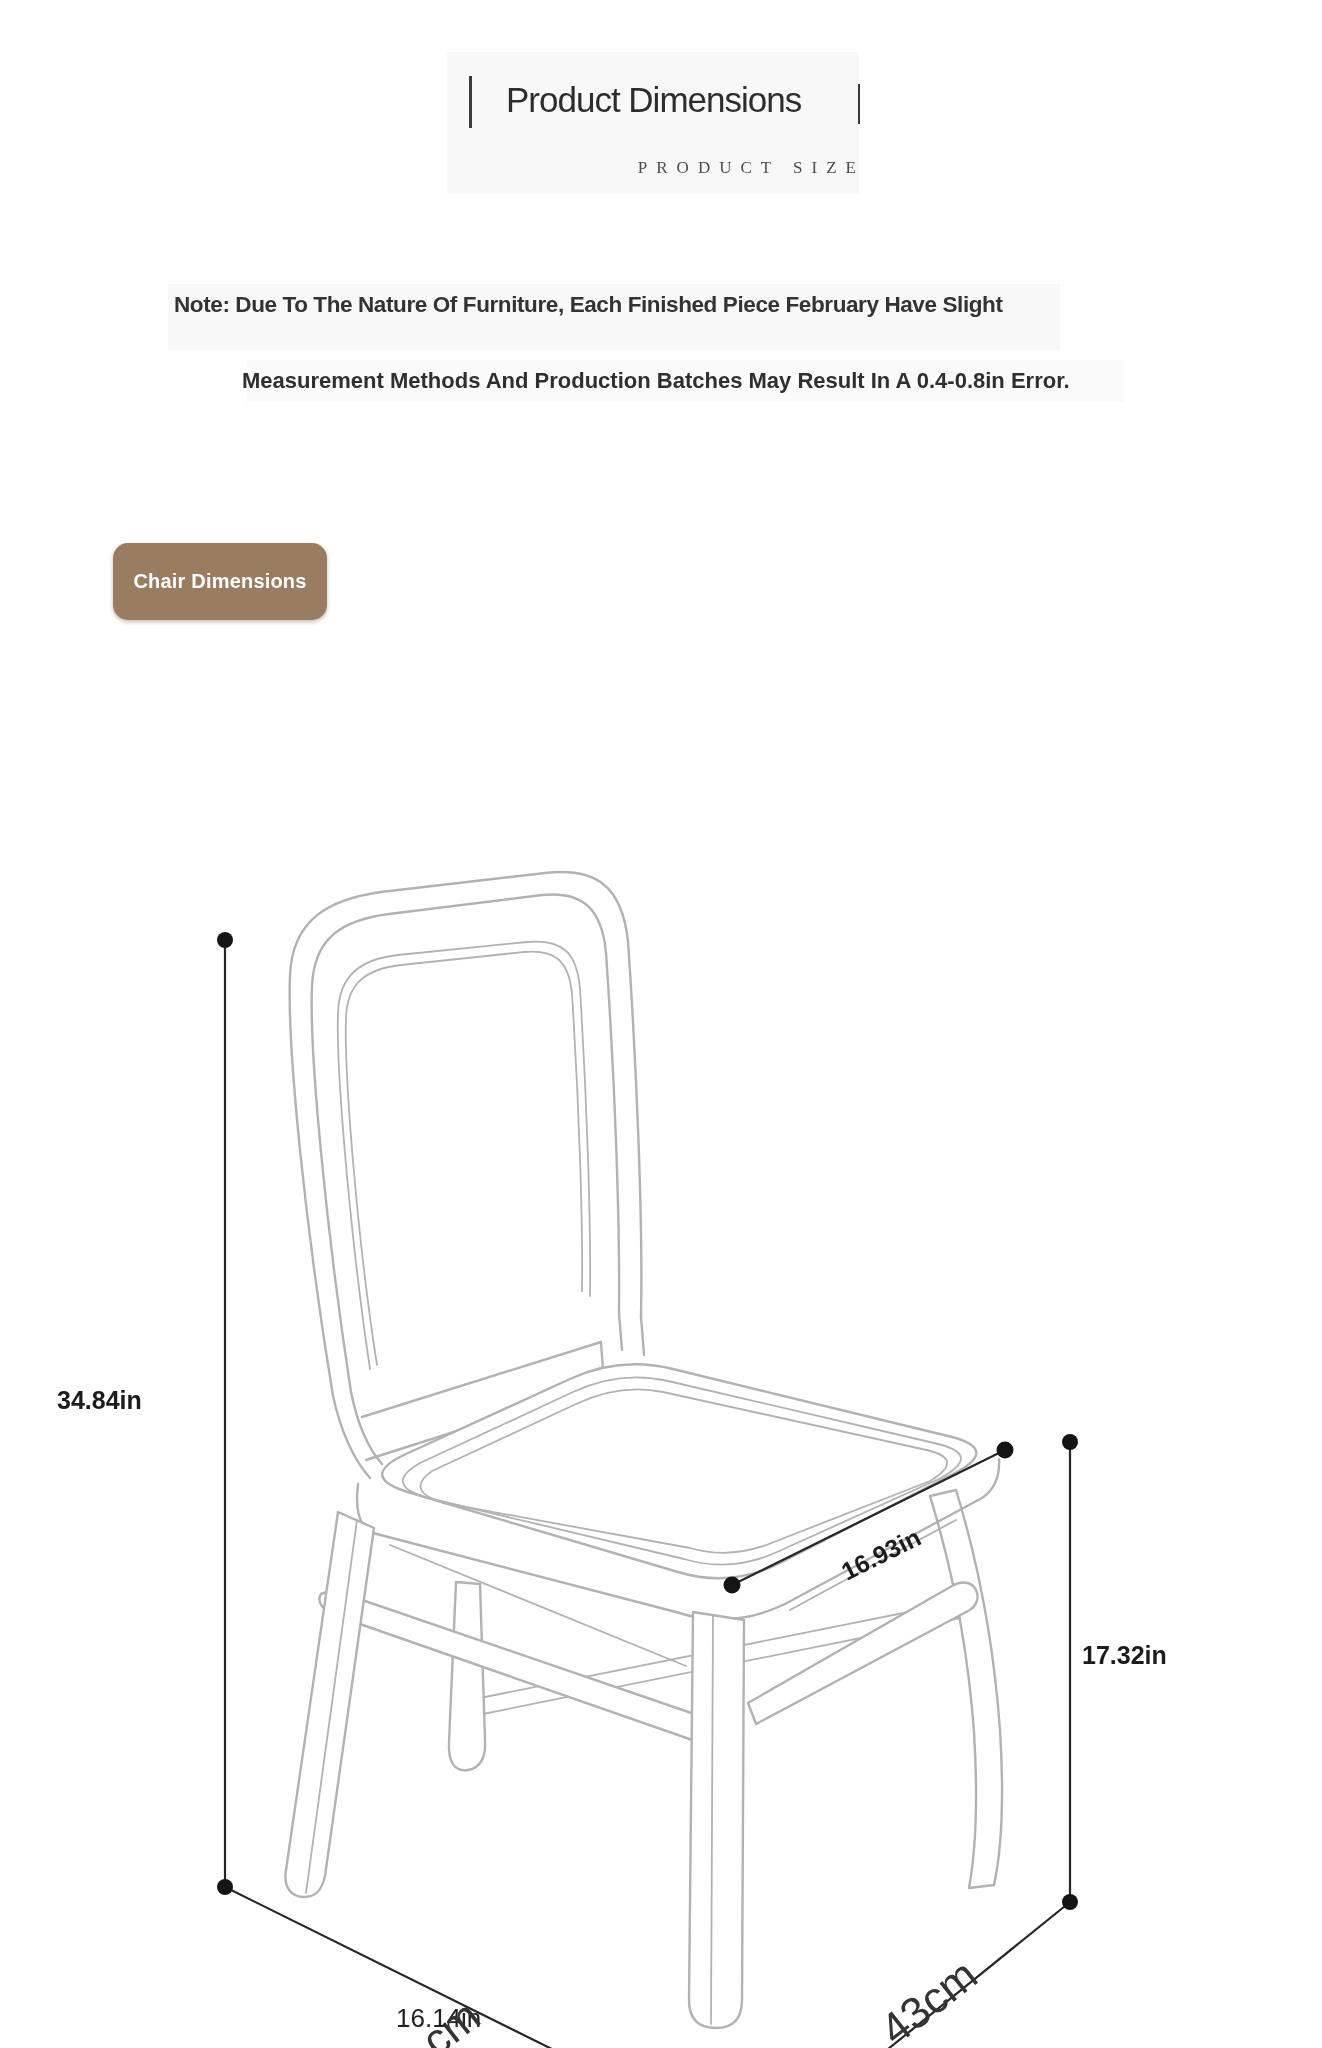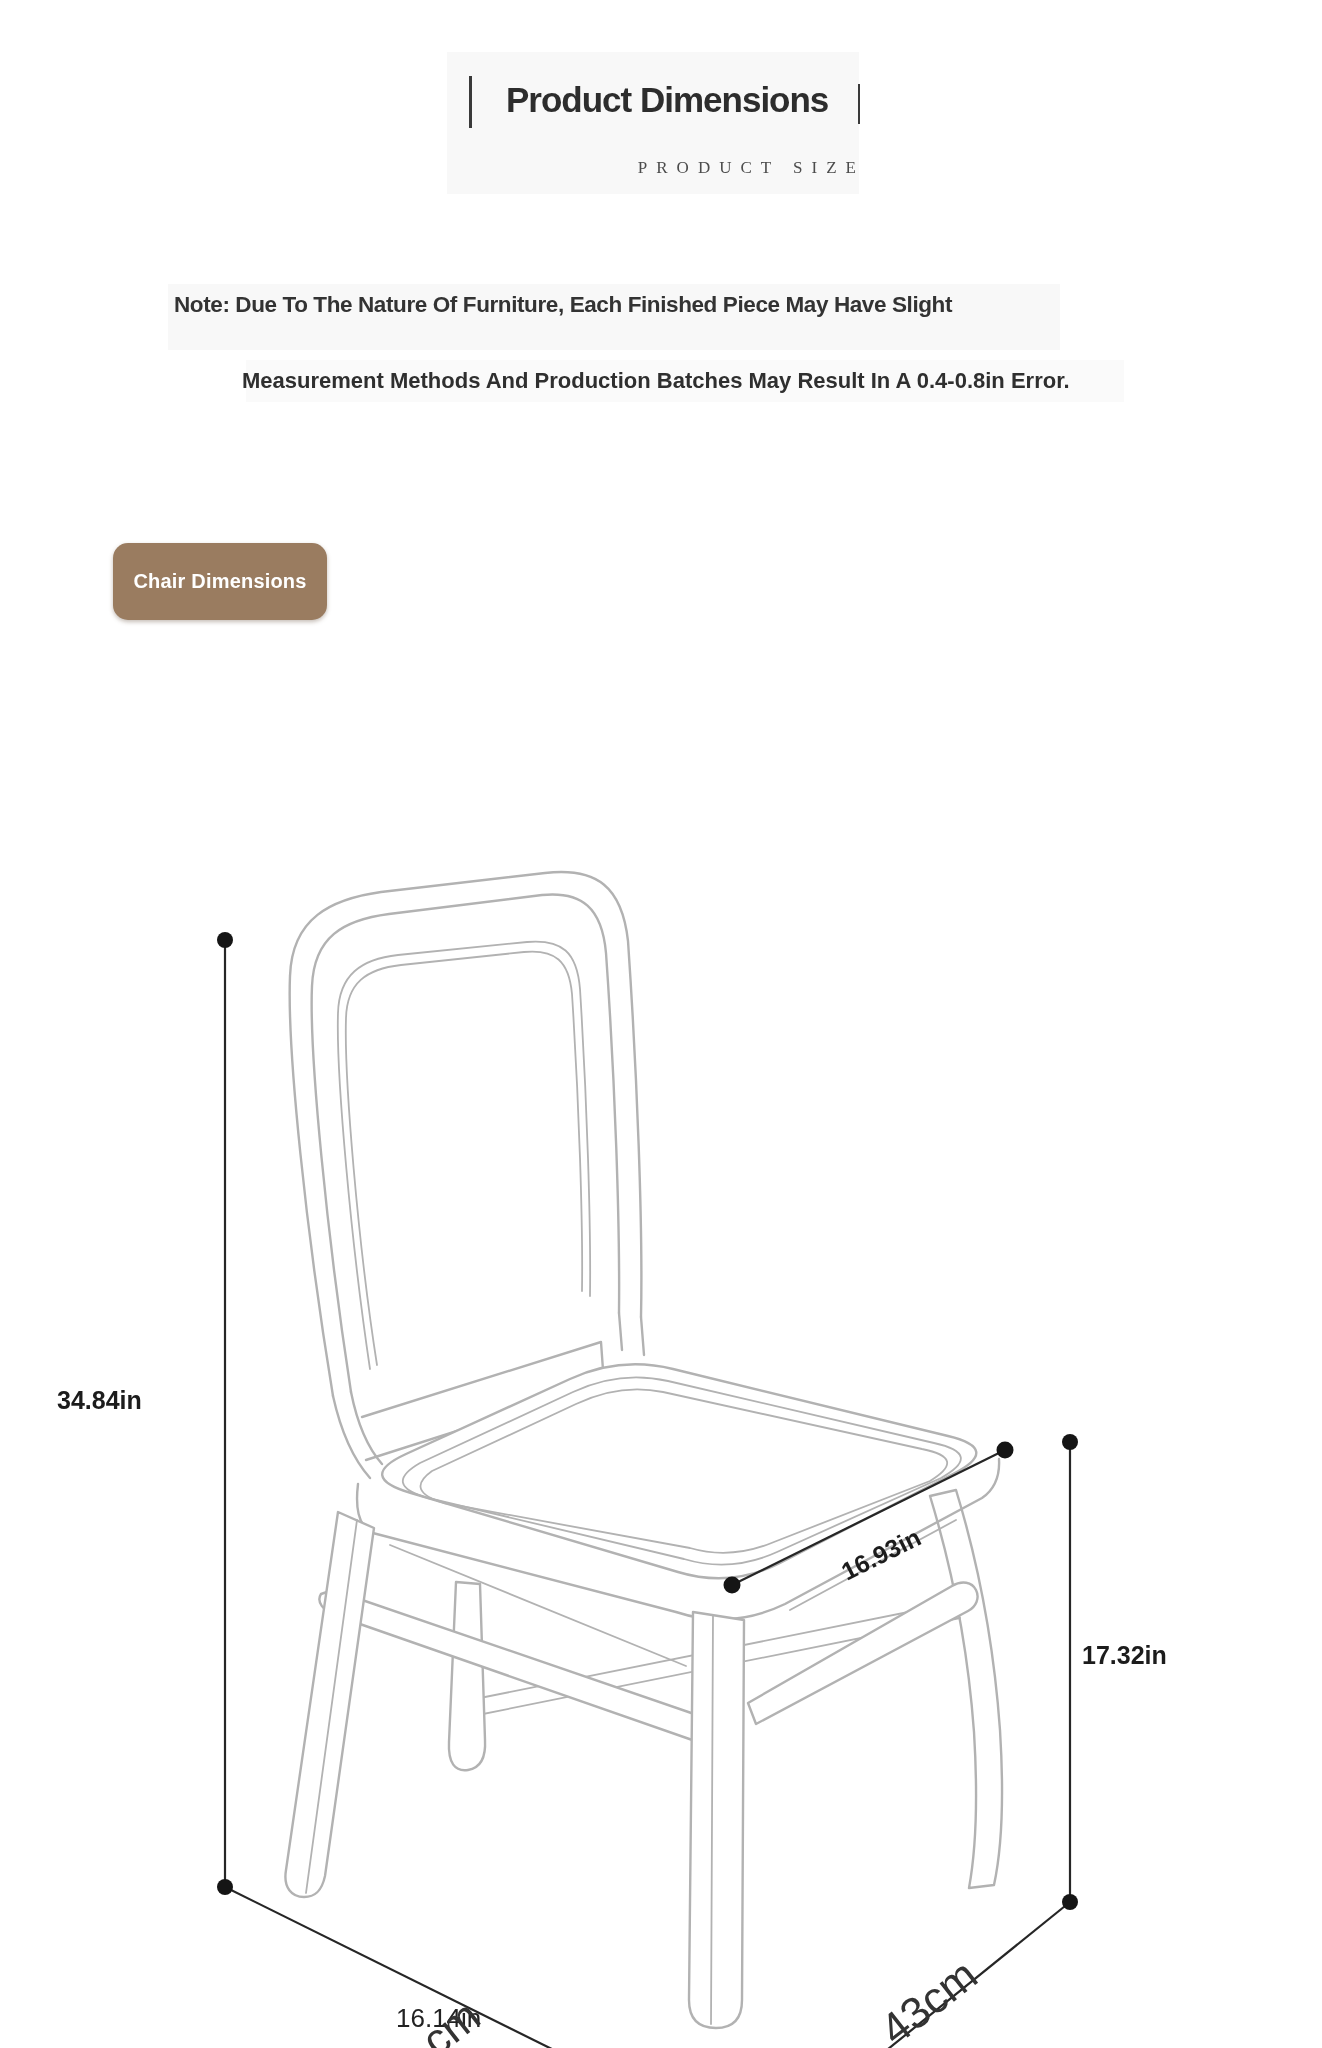--- a/index.html
+++ b/index.html
@@ -7,21 +7,21 @@
     position:relative;width:1322px;height:2048px;margin:0 auto;
     background:#ffffff;overflow:hidden;
     font-family:"Liberation Sans",sans-serif;color:#222;
   }
   .band{position:absolute;background:#f8f8f8;}
   .band.soft{background:#fafafa;}
   #title-bar-left{position:absolute;left:469px;top:76px;width:3px;height:52px;background:#3a3a3a;}
   #title-bar-right{position:absolute;left:858px;top:84px;width:2px;height:40px;background:#3a3a3a;}
   #page-title{
     position:absolute;left:506px;top:80px;width:360px;
-    font-size:35px;font-weight:700;letter-spacing:-1px;color:#2d2d2d;white-space:nowrap;
+    font-size:35px;font-weight:400;letter-spacing:-1px;color:#2d2d2d;white-space:nowrap;
   }
   #page-subtitle{
     position:absolute;left:445px;top:158px;width:420px;text-align:right;
     font-family:"Liberation Serif",serif;font-size:17px;font-weight:400;
     letter-spacing:9px;color:#4c4c4c;white-space:nowrap;
   }
   #note-block{
     position:absolute;left:174px;top:290px;width:920px;
     font-size:22.5px;font-weight:700;letter-spacing:-0.4px;line-height:30px;color:#333;
   }
@@ -57,21 +57,21 @@
   <div class="band" style="left:447px;top:52px;width:412px;height:142px;"></div>
   <div class="band" style="left:168px;top:284px;width:892px;height:66px;"></div>
   <div class="band soft" style="left:246px;top:360px;width:878px;height:42px;"></div>
 
   <div id="title-bar-left"></div>
   <div id="page-title">Product Dimensions</div>
   <div id="title-bar-right"></div>
   <div id="page-subtitle">PRODUCT SIZE</div>
 
   <div id="note-block">
-    <div>Note: Due To The Nature Of Furniture, Each Finished Piece May Have Slight</div>
+    <div>Note: Due To The Nature Of Furniture, Each Finished Piece February Have Slight</div>
   </div>
   <div id="measurement-line">Measurement Methods And Production Batches May Result In A 0.4-0.8in Error.</div>
 
   <button id="chair-dimensions-button">
     <span class="btn-label">Chair Dimensions</span>
   </button>
 
   <svg id="diagram-svg" width="1322" height="2048" viewBox="0 0 1322 2048">
 
     <g>

